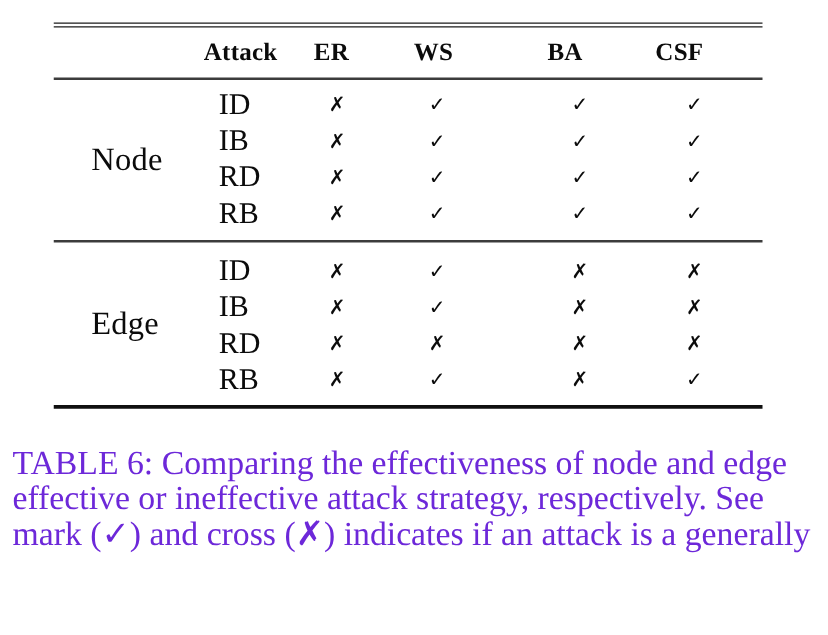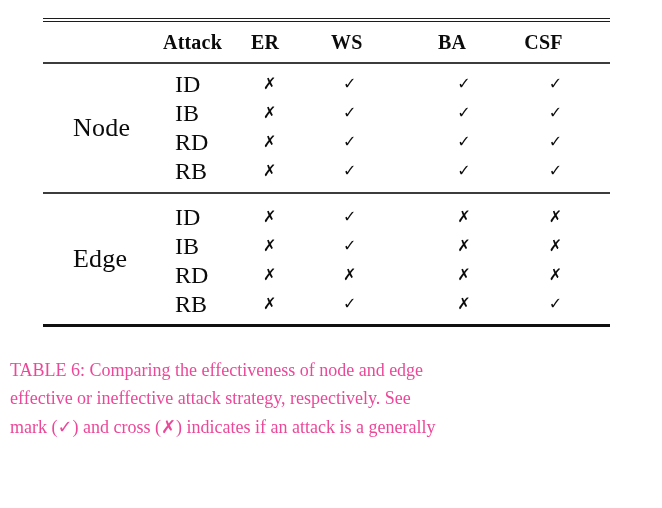--- a/index.html
+++ b/index.html
@@ -103,23 +103,23 @@
     line-height: 1;
     transform: translateY(-1px);
   }
 
   
   .caption {
     position: absolute;
     left: 10px;
     top: 356px;
     width: 650px;
-    font-size: 18px;
+    font-size: 27px;
     line-height: 28.4px;
-    color: #ec4899;
+    color: #6d28d9;
     font-family: "Liberation Serif", "DejaVu Serif", "DejaVu Sans", serif;
   }
   .caption-line {
     white-space: nowrap;
   }
 </style>
 </head>
 <body>
 
 <div class="rule rule-top"></div>

